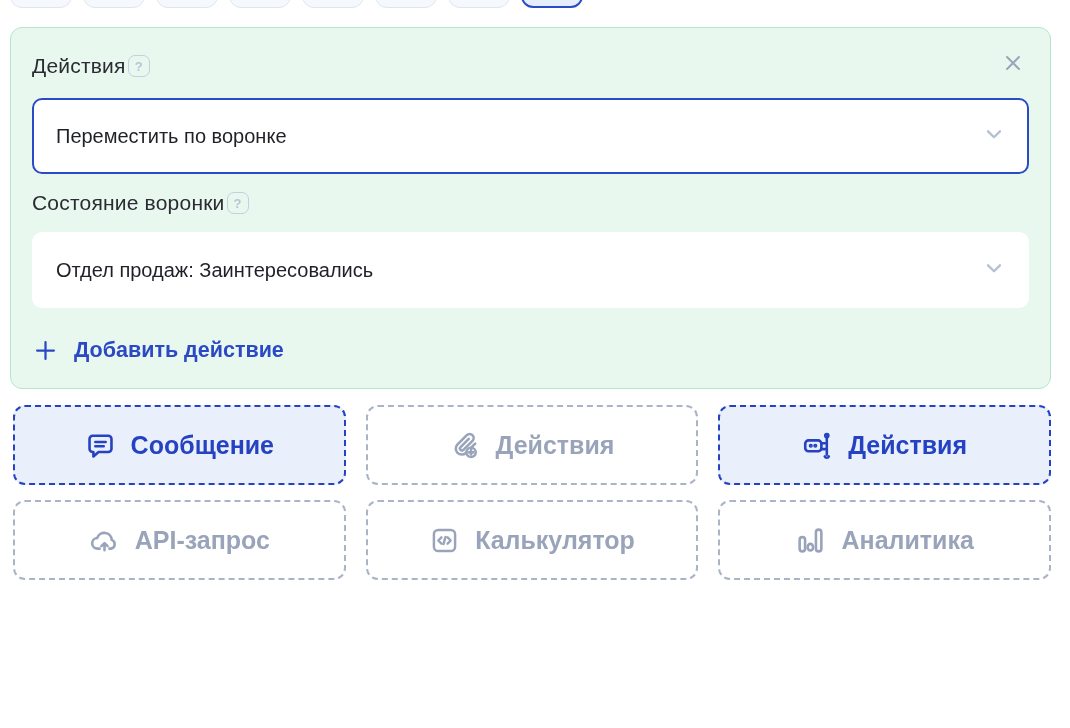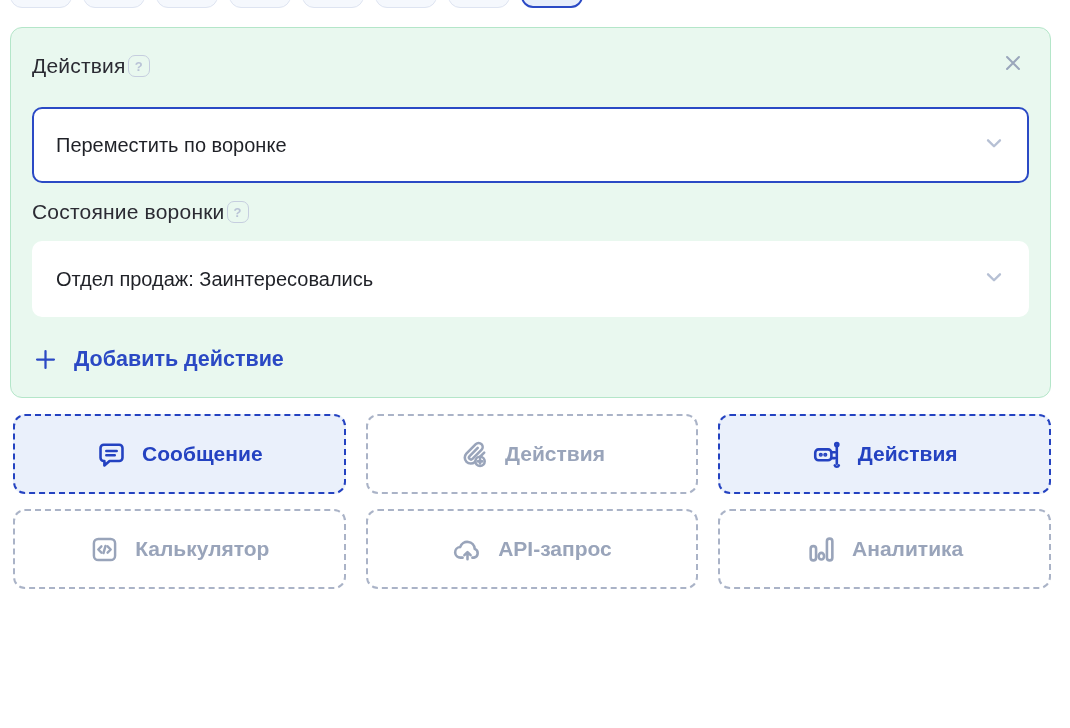--- a/index.html
+++ b/index.html
@@ -21,33 +21,33 @@
   .help { width:22px; height:22px; border:1.5px solid #c6cedf; border-radius:7px;
     color:#b9c3d6; font-size:13px; font-weight:bold; display:flex;
     align-items:center; justify-content:center; background:transparent; cursor:pointer; }
   .close-btn { position:absolute; top:22px; right:24px; width:26px; height:26px;
     color:#9aa6bb; cursor:pointer; display:flex; align-items:center; justify-content:center; }
   .select { display:flex; align-items:center; justify-content:space-between;
     height:76px; background:#ffffff; border-radius:10px; padding:0 20px 0 22px;
     font-size:20px; color:#1f2127; cursor:pointer; border:2px solid transparent; }
   .select.focused { border:2px solid #2b4ac5; }
   .select .chev { color:#b6c0d4; flex:0 0 auto; }
-  .sel-1 { margin-top:29px; }
+  .sel-1 { margin-top:20px; }
   .lbl-2 { margin-top:17px; }
   .sel-2 { margin-top:17px; }
   .add-action { margin-top:29px; display:flex; align-items:center; justify-content:flex-start;
     gap:15px; color:#2b49c4; font-size:21.5px; font-weight:bold; cursor:pointer;
     background:none; border:none; width:100%; font-family:inherit; }
 
   
   .blocks { margin:16px 19px 0 13px; display:grid;
     grid-template-columns:repeat(3, 1fr); gap:15px 20px; }
   .block-btn { height:80px; border-radius:12px; border:2px dashed #aab3c7;
     background:#ffffff; color:#99a4ba; display:flex; align-items:center;
-    justify-content:center; gap:15px; font-size:21px; font-weight:bold;
+    justify-content:center; gap:15px; font-size:25px; font-weight:bold;
     cursor:pointer; font-family:inherit; }
   .block-btn.active { border-color:#2442c1; background:#eaf0fb; color:#2442c1; }
   .block-btn svg { flex:0 0 auto; }
 </style>
 </head>
 <body>
 
 <div class="pill-row">
   <div class="pill"></div>
   <div class="pill"></div>
@@ -139,38 +139,38 @@
         <path d="M19.2 5.2v14"></path>
         <circle cx="19.2" cy="4.3" r="1.2"></circle>
         <path d="M17.6 20.4a1.7 1.7 0 0 0 3.2 0"></path>
       </svg>
     </span>
     <span>Действия</span>
   </button>
 
   <button class="block-btn">
     <span style="display:flex;">
+      <svg width="31" height="31" viewBox="0 0 24 24" fill="none" stroke="currentColor" stroke-width="2" stroke-linecap="round" stroke-linejoin="round">
+        <path d="M8.2 18.3 H6.8 A4.1 4.1 0 0 1 6.3 10.1 A5.8 5.8 0 0 1 17.6 11.5 A3.55 3.55 0 0 1 17 18.3 H15.8"></path>
+        <path d="M12 19.5 V14.2 M9.6 16.4 L12 14 L14.4 16.4"></path>
+      </svg>
+    </span>
+    <span>API-запрос</span>
+  </button>
+
+  <button class="block-btn">
+    <span style="display:flex;">
       <svg width="31" height="31" viewBox="0 0 24 24" fill="none" stroke="currentColor" stroke-width="1.9" stroke-linecap="round" stroke-linejoin="round">
         <rect x="3.8" y="3.8" width="16.4" height="16.4" rx="3.4"></rect>
         <path d="M9.6 9.6 L7.2 12 L9.6 14.4"></path>
         <path d="M14.4 9.6 L16.8 12 L14.4 14.4"></path>
         <path d="M12.8 9.2 L11.2 14.8"></path>
       </svg>
     </span>
     <span>Калькулятор</span>
-  </button>
-
-  <button class="block-btn">
-    <span style="display:flex;">
-      <svg width="31" height="31" viewBox="0 0 24 24" fill="none" stroke="currentColor" stroke-width="2" stroke-linecap="round" stroke-linejoin="round">
-        <path d="M8.2 18.3 H6.8 A4.1 4.1 0 0 1 6.3 10.1 A5.8 5.8 0 0 1 17.6 11.5 A3.55 3.55 0 0 1 17 18.3 H15.8"></path>
-        <path d="M12 19.5 V14.2 M9.6 16.4 L12 14 L14.4 16.4"></path>
-      </svg>
-    </span>
-    <span>API-запрос</span>
   </button>
 
   <button class="block-btn">
     <span style="display:flex;">
       <svg width="31" height="31" viewBox="0 0 24 24" fill="none" stroke="currentColor" stroke-width="2" stroke-linejoin="round">
         <rect x="3.6" y="9.4" width="4.2" height="11" rx="2.1"></rect>
         <ellipse cx="11.9" cy="17.2" rx="2.1" ry="2.6"></ellipse>
         <rect x="16.2" y="3.6" width="4.2" height="16.8" rx="2.1"></rect>
       </svg>
     </span>

